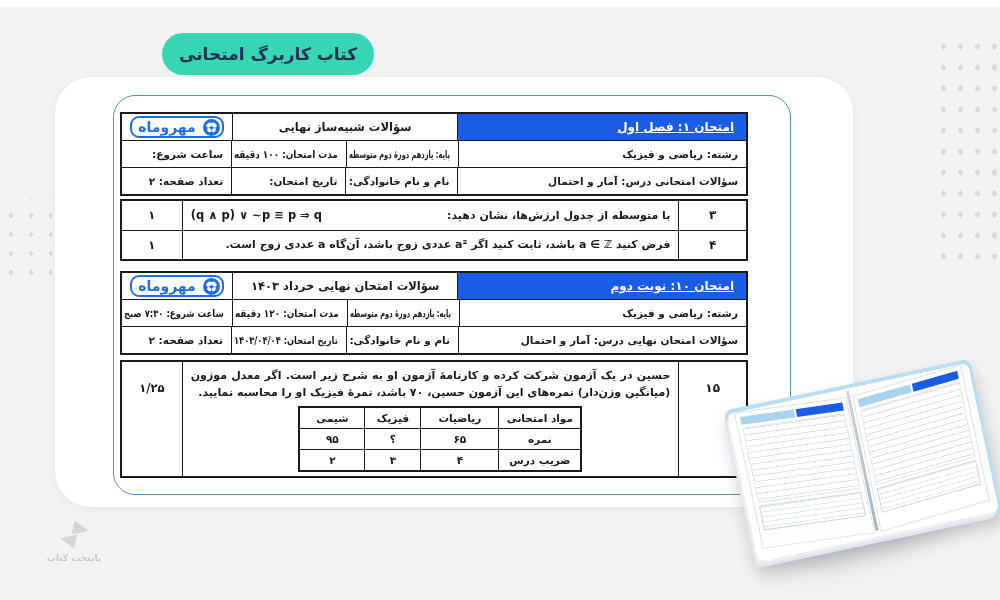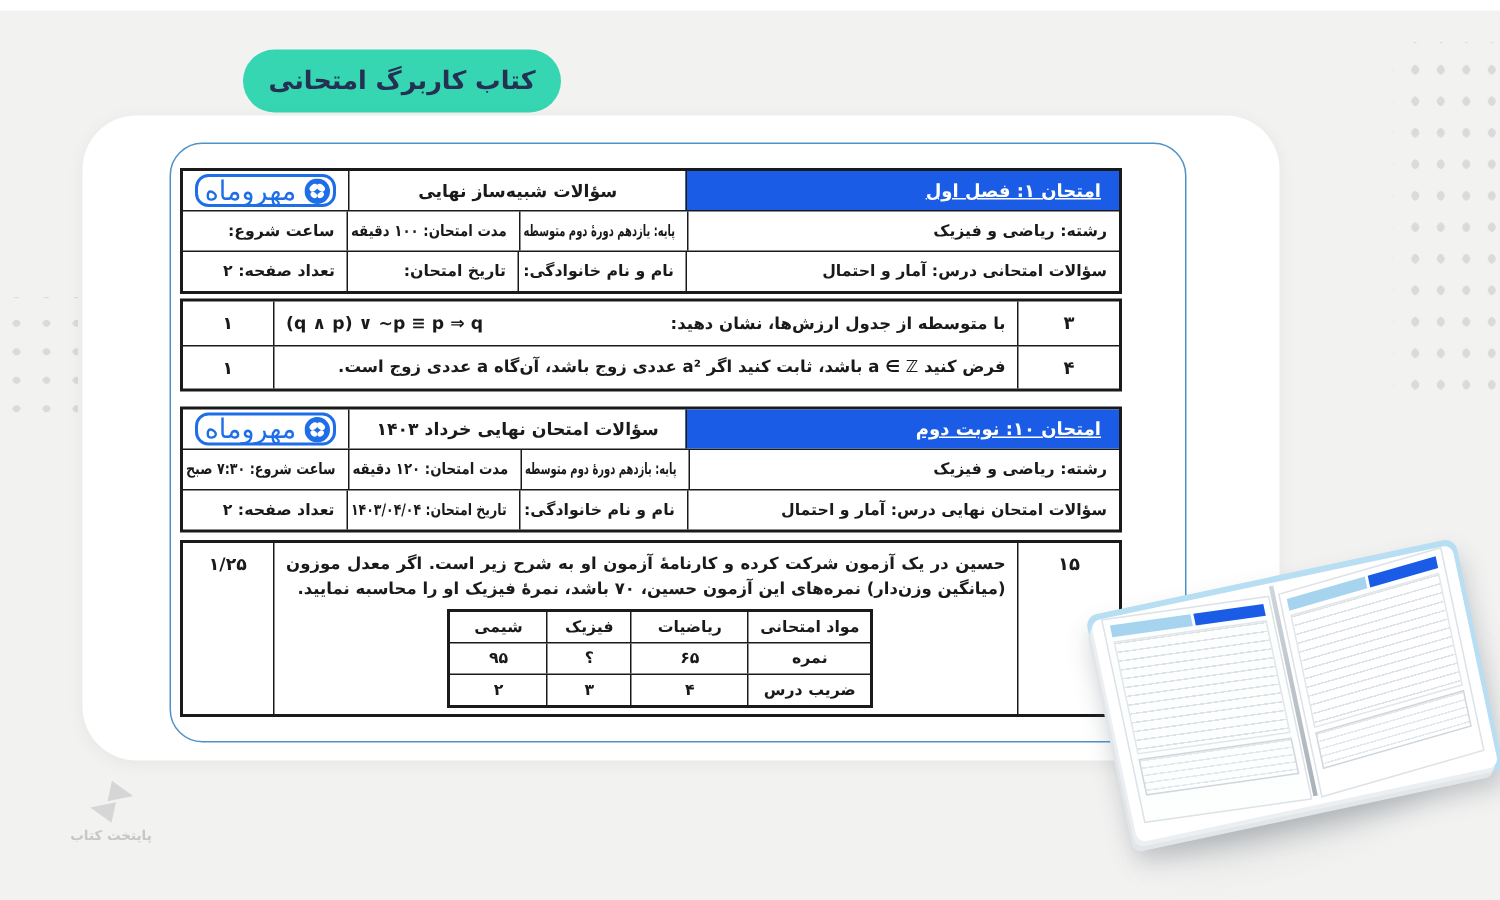--- a/index.html
+++ b/index.html
@@ -43,30 +43,30 @@
   .w-md{width:112px;}  .w-md2{width:115px;} .w-sm{width:110px;}
   .c-center{justify-content:center;text-align:center;}
   .cell-blue{background:var(--c-header_blue,#1a5ce6);color:#fff;font-size:12px;padding:0 12px;text-decoration:underline;}
   .title-cell{font-size:11.5px;justify-content:center;}
   
   .logo-box{direction:rtl;display:flex;align-items:center;gap:3px;width:96px;height:22px;
     border:2px solid var(--c-logo_blue,#1e6ee8);border-radius:9px;background:#fff;
     padding:0 2px;margin:0 auto;box-sizing:border-box;}
   .logo-ic{width:17px;height:17px;flex:0 0 auto;display:flex;}
   .logo-ic svg{width:100%;height:100%;}
-  .brand-txt{color:var(--c-logo_blue,#1e6ee8);font-weight:normal;font-size:18px;flex:1;text-align:center;}
+  .brand-txt{color:var(--c-logo_blue,#1e6ee8);font-weight:bold;font-size:14px;flex:1;text-align:center;}
   
   .q-num{width:68px;justify-content:center;font-size:12px;}
   .q-text{width:500px;font-size:11px;}
   .q-score{width:60px;justify-content:center;font-size:11.5px;}
   .q-split{justify-content:space-between;}
   .formula{direction:ltr;font-weight:bold;font-size:11.5px;white-space:nowrap;}
   .q15-text-cell{flex-direction:column;align-items:stretch;padding:5px 8px 0;}
   .q15-par{font-size:11px;line-height:1.55;text-align:justify;font-weight:bold;}
-  .top-align{align-items:flex-start;padding-top:7px;justify-content:center;}
+  .top-align{align-items:flex-start;padding-top:19px;justify-content:center;}
   
   .mini{direction:rtl;width:284px;border:2px solid var(--c-ink,#1a1a1a);box-sizing:border-box;
     margin:5px 88px 0 0;background:#fff;}
   .mrow{display:flex;direction:rtl;border-bottom:1.5px solid var(--c-ink,#1a1a1a);height:20px;}
   .mrow:last-child{border-bottom:none;}
   .mc{box-sizing:border-box;border-left:1.5px solid var(--c-ink,#1a1a1a);display:flex;
     align-items:center;justify-content:center;font-weight:bold;font-size:10.5px;color:var(--c-ink,#1a1a1a);}
   .mrow .mc:last-child{border-left:none;}
   .mw1{width:82px;}.mw2{width:78px;}.mw3{width:56px;}.mw4{width:64px;}
   .fit{display:inline-block;white-space:nowrap;}

